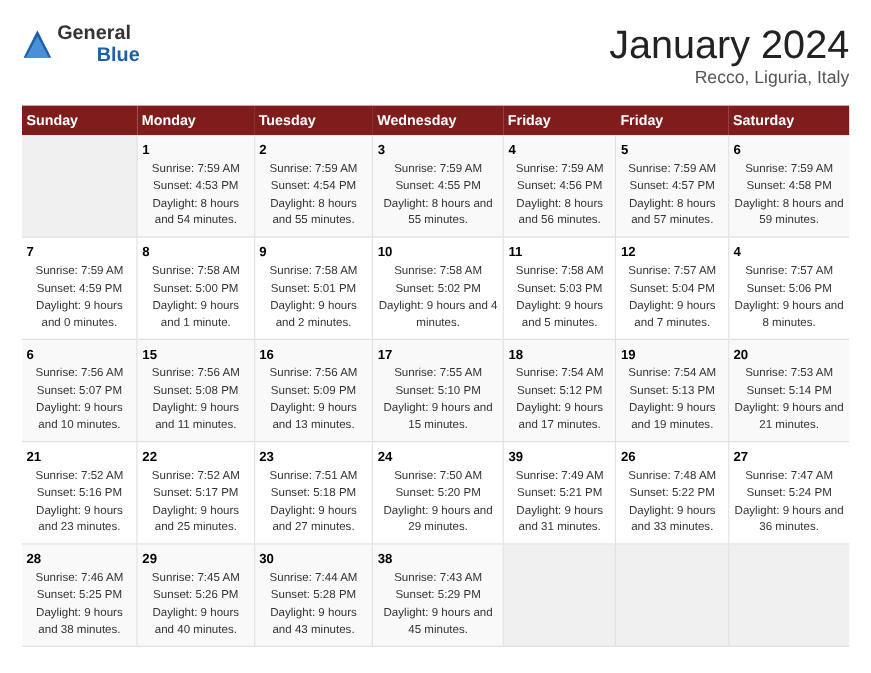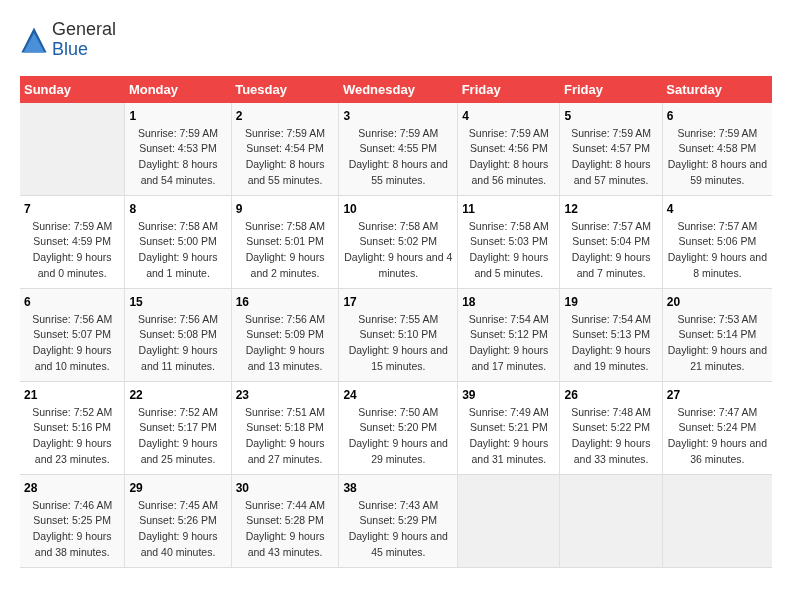--- a/index.html
+++ b/index.html
@@ -20,27 +20,28 @@
       display: flex;
       align-items: center;
     }
     .logo-text {
       display: flex;
       flex-direction: column;
       line-height: 1.1;
     }
     .logo-general {
       font-size: 18px;
-      font-weight: normal;
+      font-weight: bold;
       color: #333;
     }
     .logo-blue {
       font-size: 18px;
-      font-weight: normal;
+      font-weight: bold;
       color: #1e5fa8;
+      margin-left: 36px;
     }
     .logo-icon {
       width: 28px;
       height: 28px;
       margin-right: 4px;
     }
     .title-section {
       text-align: right;
     }
     .month-title {
@@ -51,21 +52,21 @@
     .subtitle {
       font-size: 16px;
       color: #555;
     }
     table {
       width: 100%;
       border-collapse: collapse;
       font-size: 11px;
     }
     thead th {
-      background-color: #ef4444;
+      background-color: #7f1d1d;
       color: #fff;
       padding: 6px 4px;
       text-align: left;
       font-size: 13px;
       font-weight: bold;
     }
     tbody tr {
       border-bottom: 1px solid #ddd;
     }
     tbody tr:nth-child(odd) {
@@ -105,20 +106,24 @@
   <div class="logo">
     <svg class="logo-icon" viewBox="0 0 40 40">
       <polygon points="20,2 38,38 2,38" fill="#1e5fa8"></polygon>
       <polygon points="20,10 35,38 5,38" fill="#4a90d9"></polygon>
     </svg>
     <div class="logo-text">
       <span class="logo-general">General</span>
       <span class="logo-blue">Blue</span>
     </div>
   </div>
+  <div class="title-section">
+    <div class="month-title">January 2024</div>
+    <div class="subtitle">Recco, Liguria, Italy</div>
+  </div>
 </div>
 
 <table>
   <thead>
     <tr>
     <th>Sunday</th>
         <th>Monday</th>
         <th>Tuesday</th>
         <th>Wednesday</th>
         <th>Friday</th>

